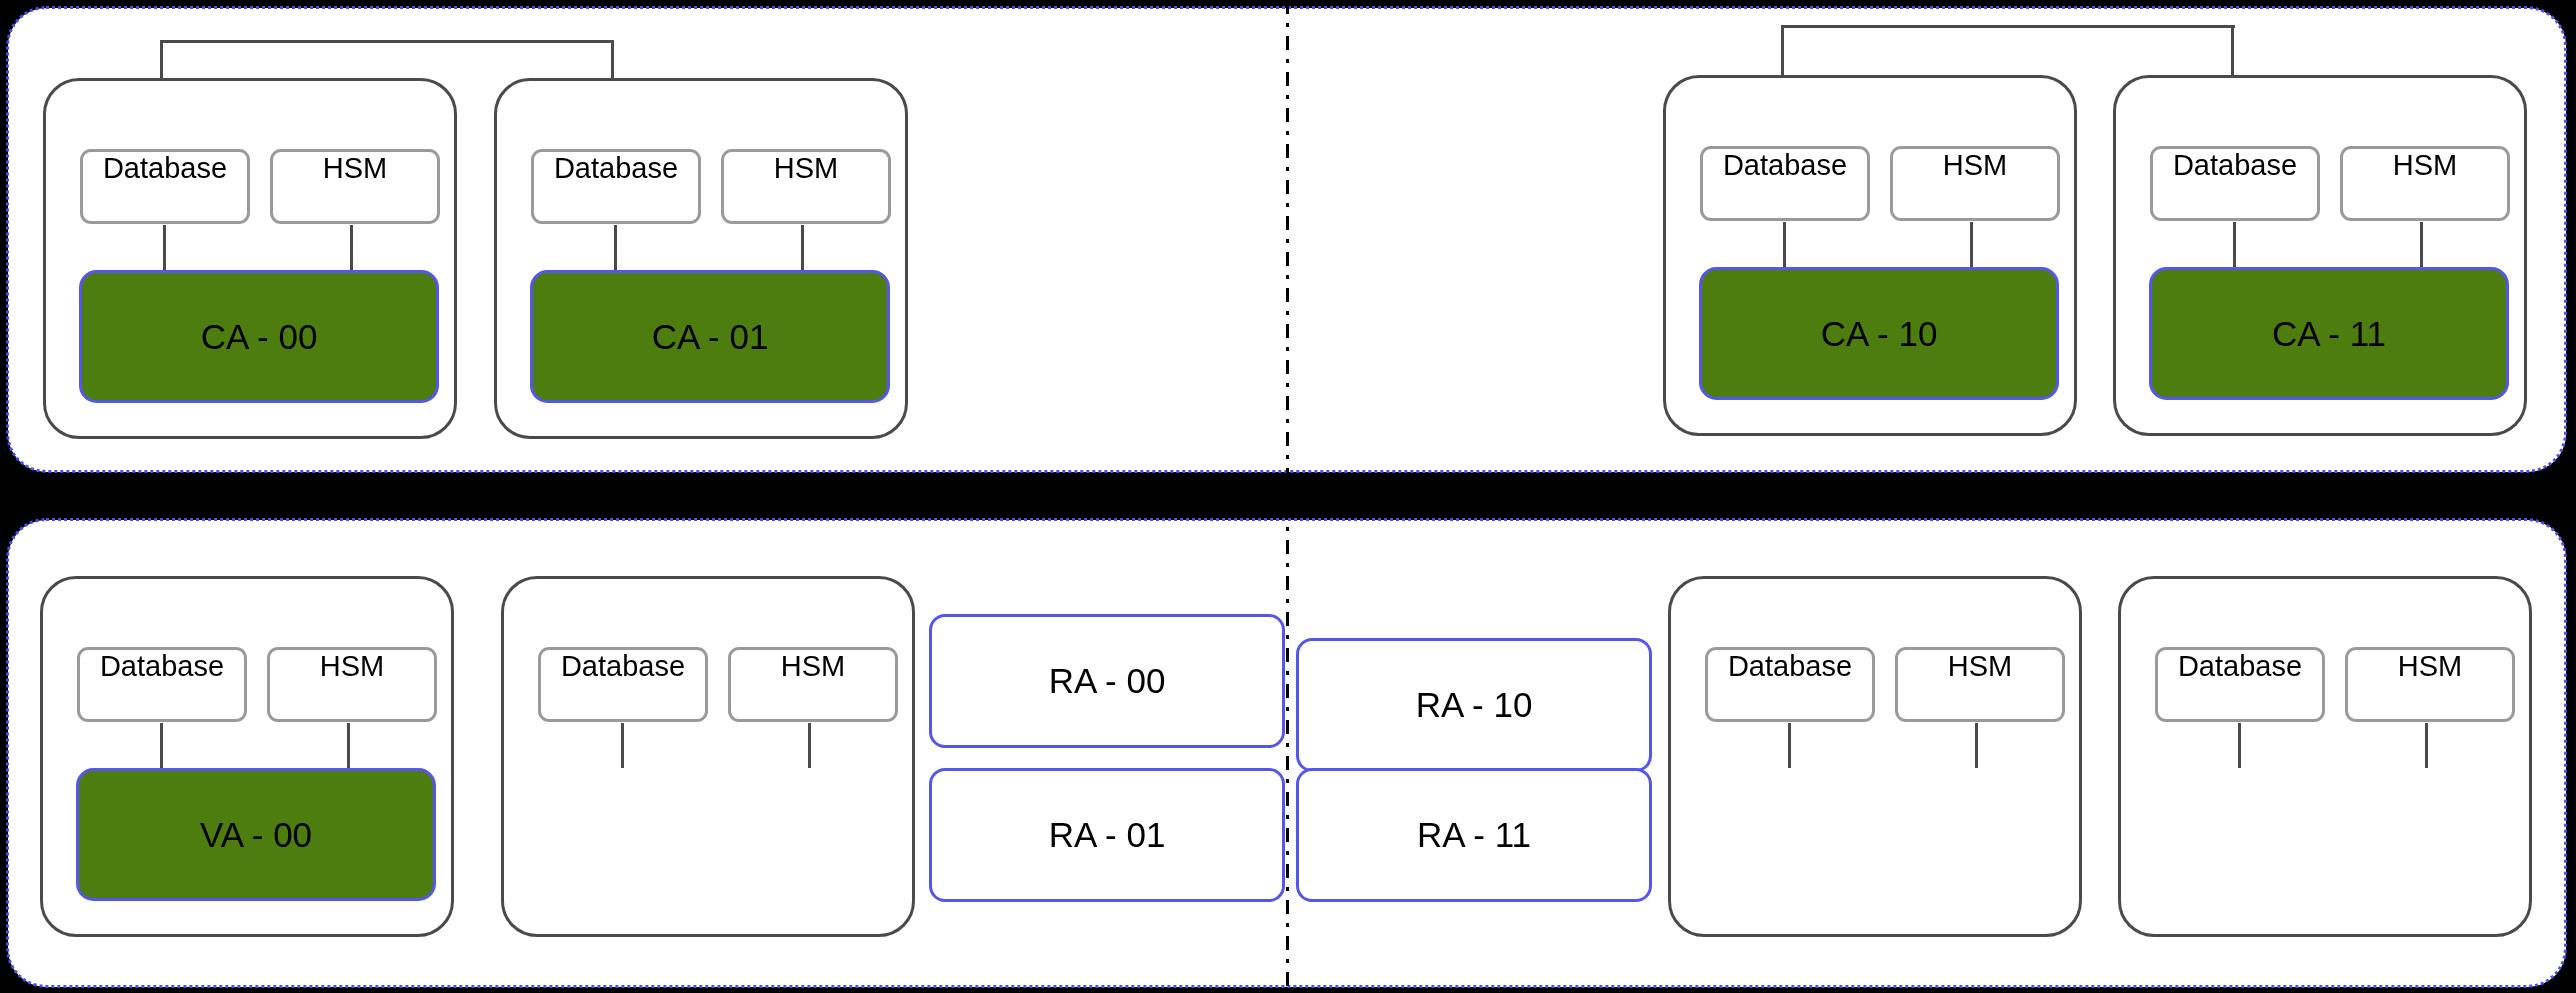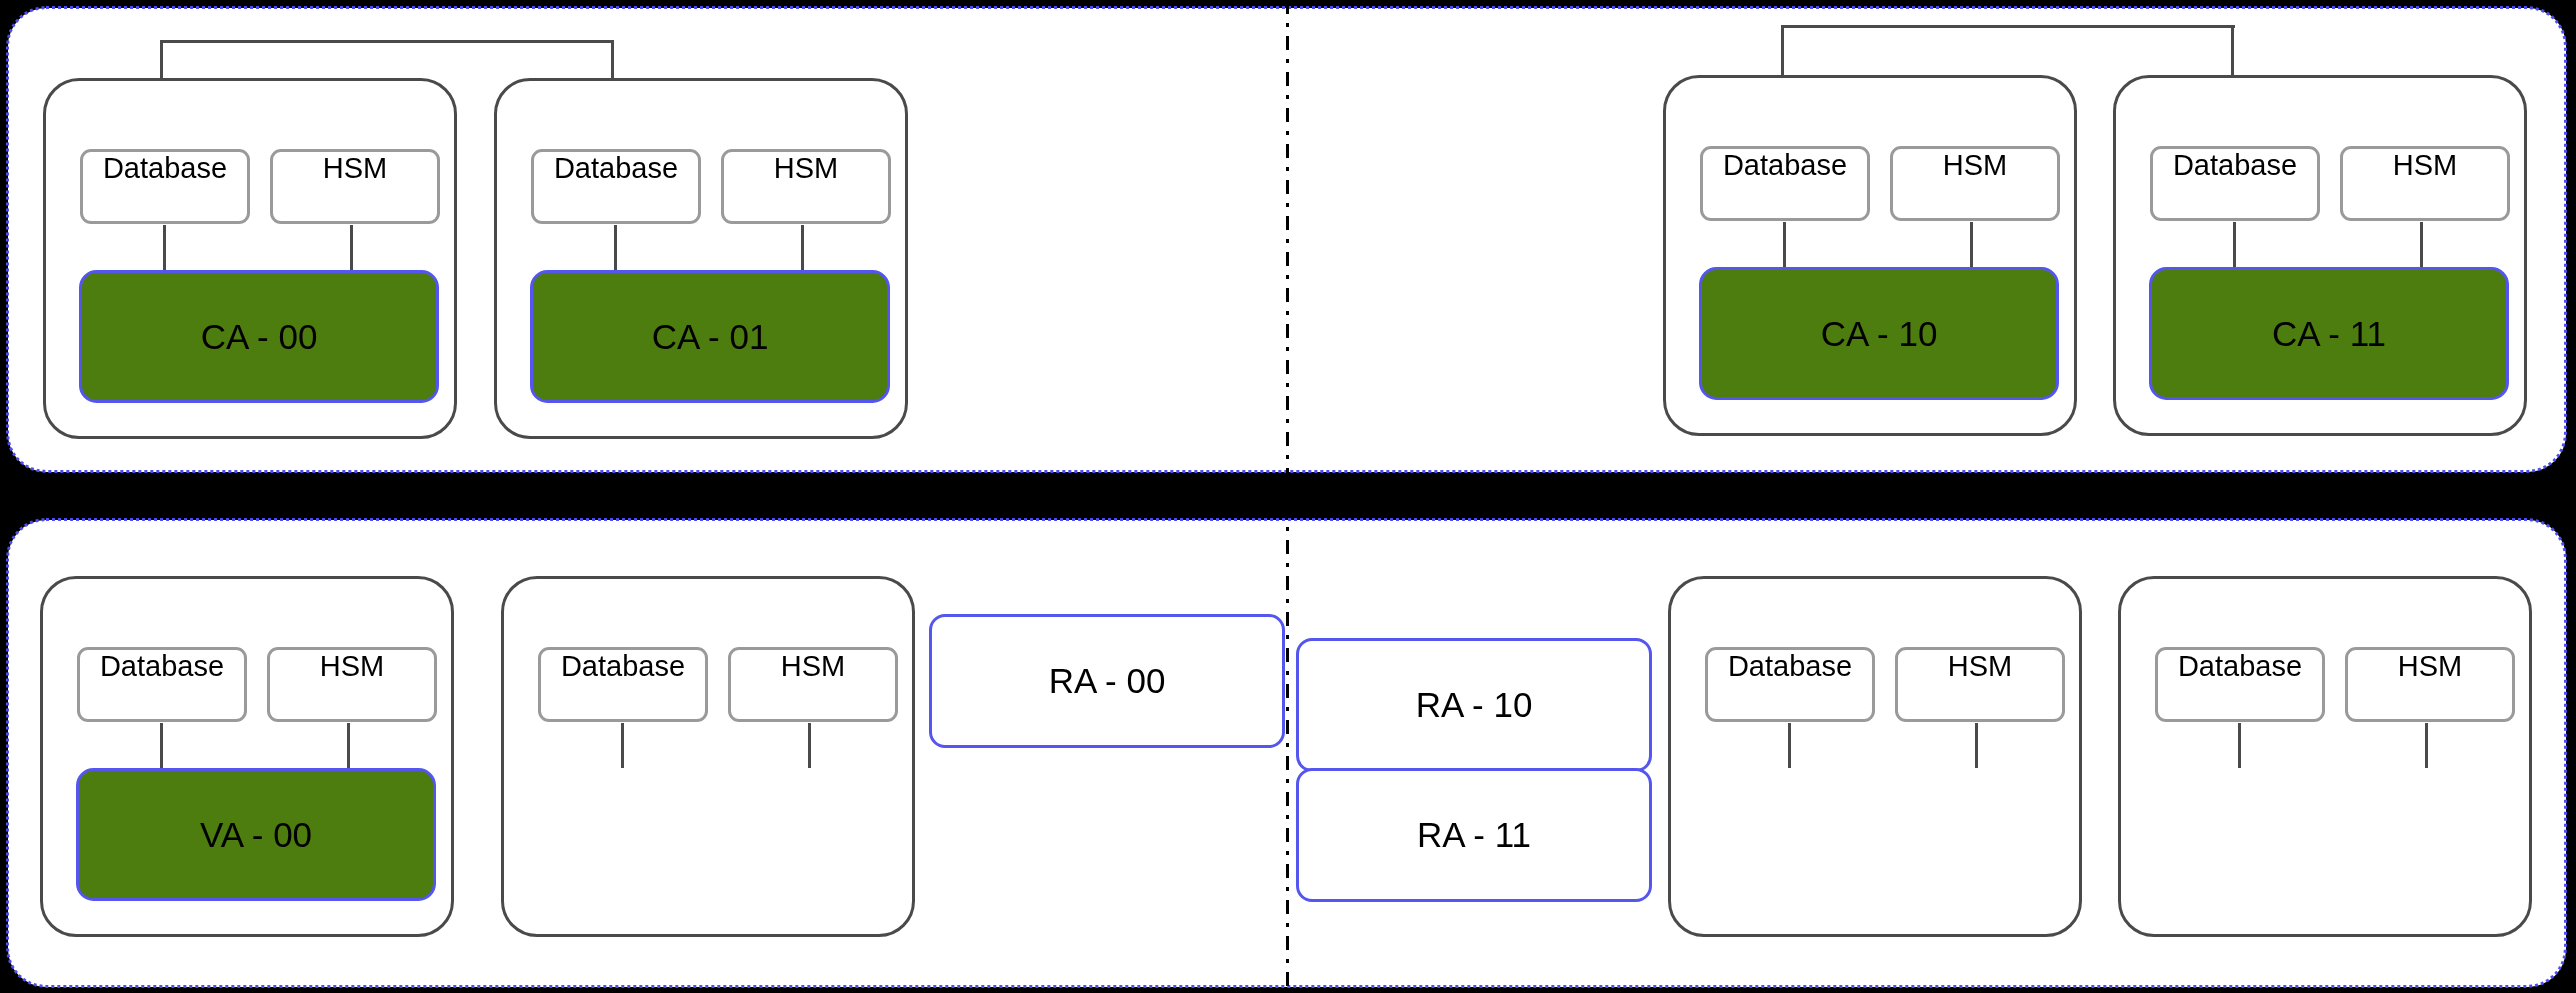--- a/index.html
+++ b/index.html
@@ -179,20 +179,23 @@
     <div class="comp hsm">
         <span>HSM</span>
       </div>
     <div class="conn c-db"></div>
     <div class="conn c-hsm"></div>
   </div>
 
   <div class="ra" id="ra00">
       <span>RA - 00</span>
     </div>
+  <div class="ra" id="ra01">
+      <span>RA - 01</span>
+    </div>
   <div class="ra" id="ra10">
       <span>RA - 10</span>
     </div>
   <div class="ra" id="ra11">
       <span>RA - 11</span>
     </div>
 
 </div>
 
 

